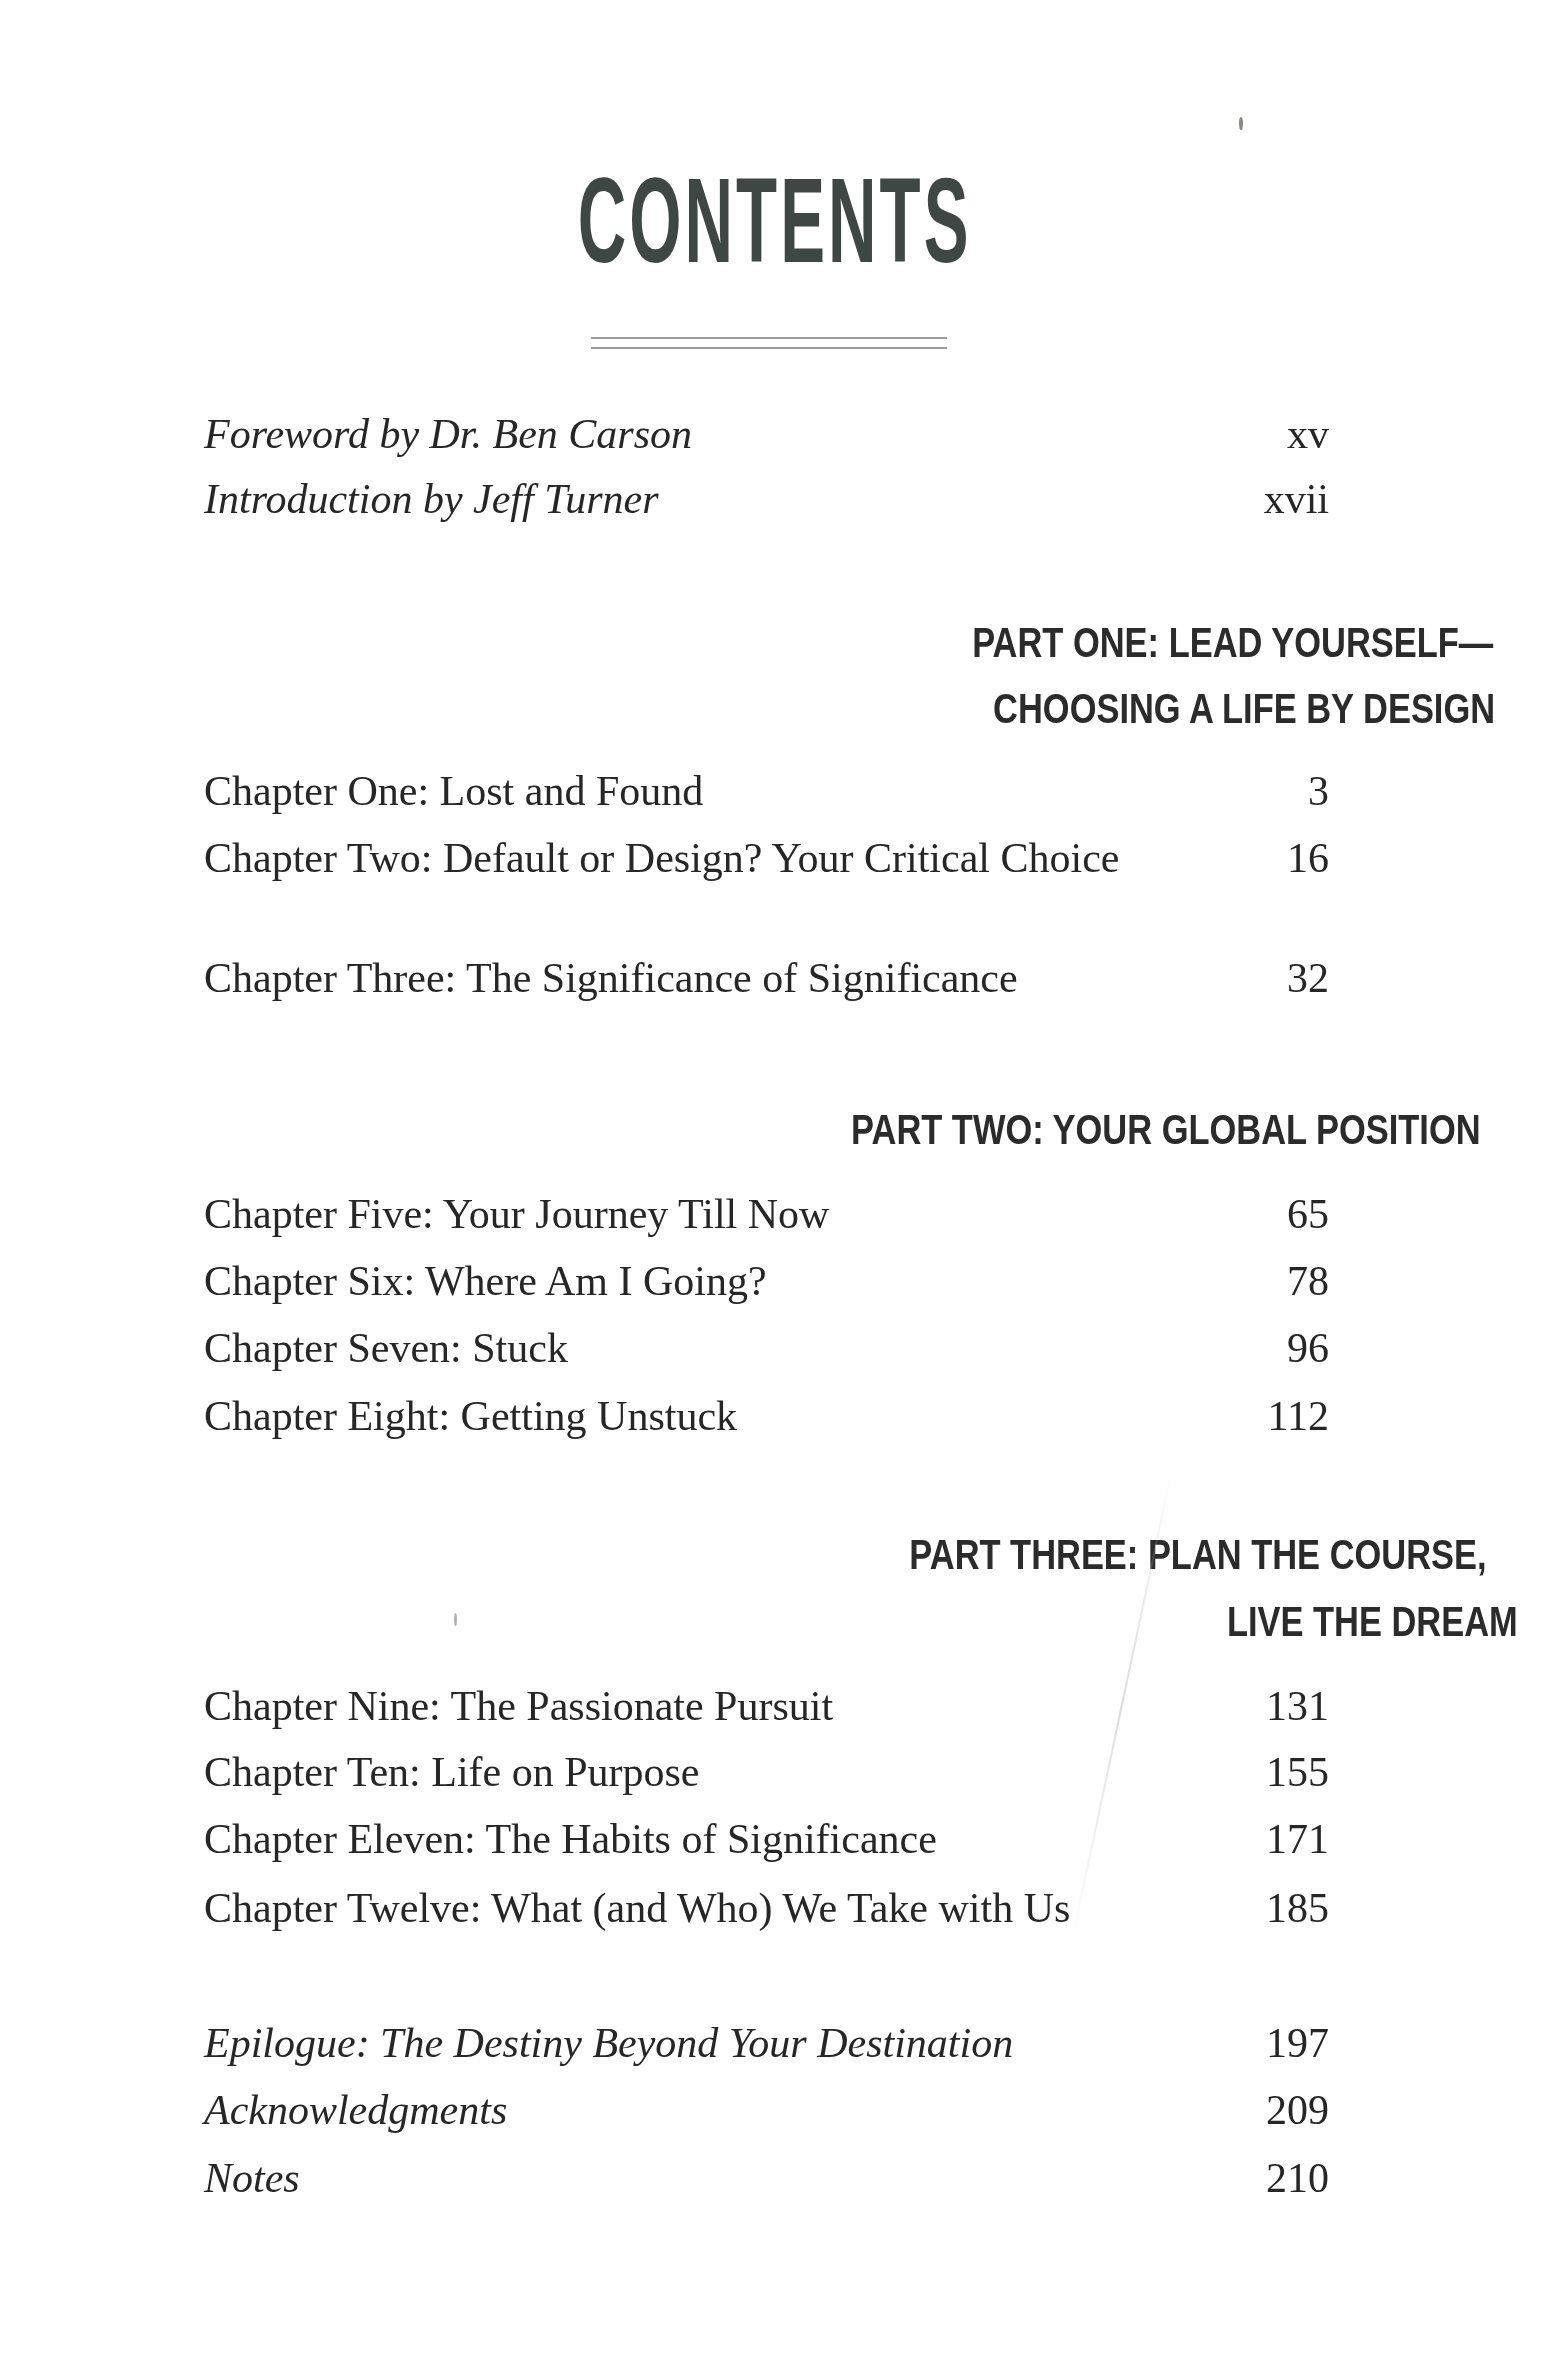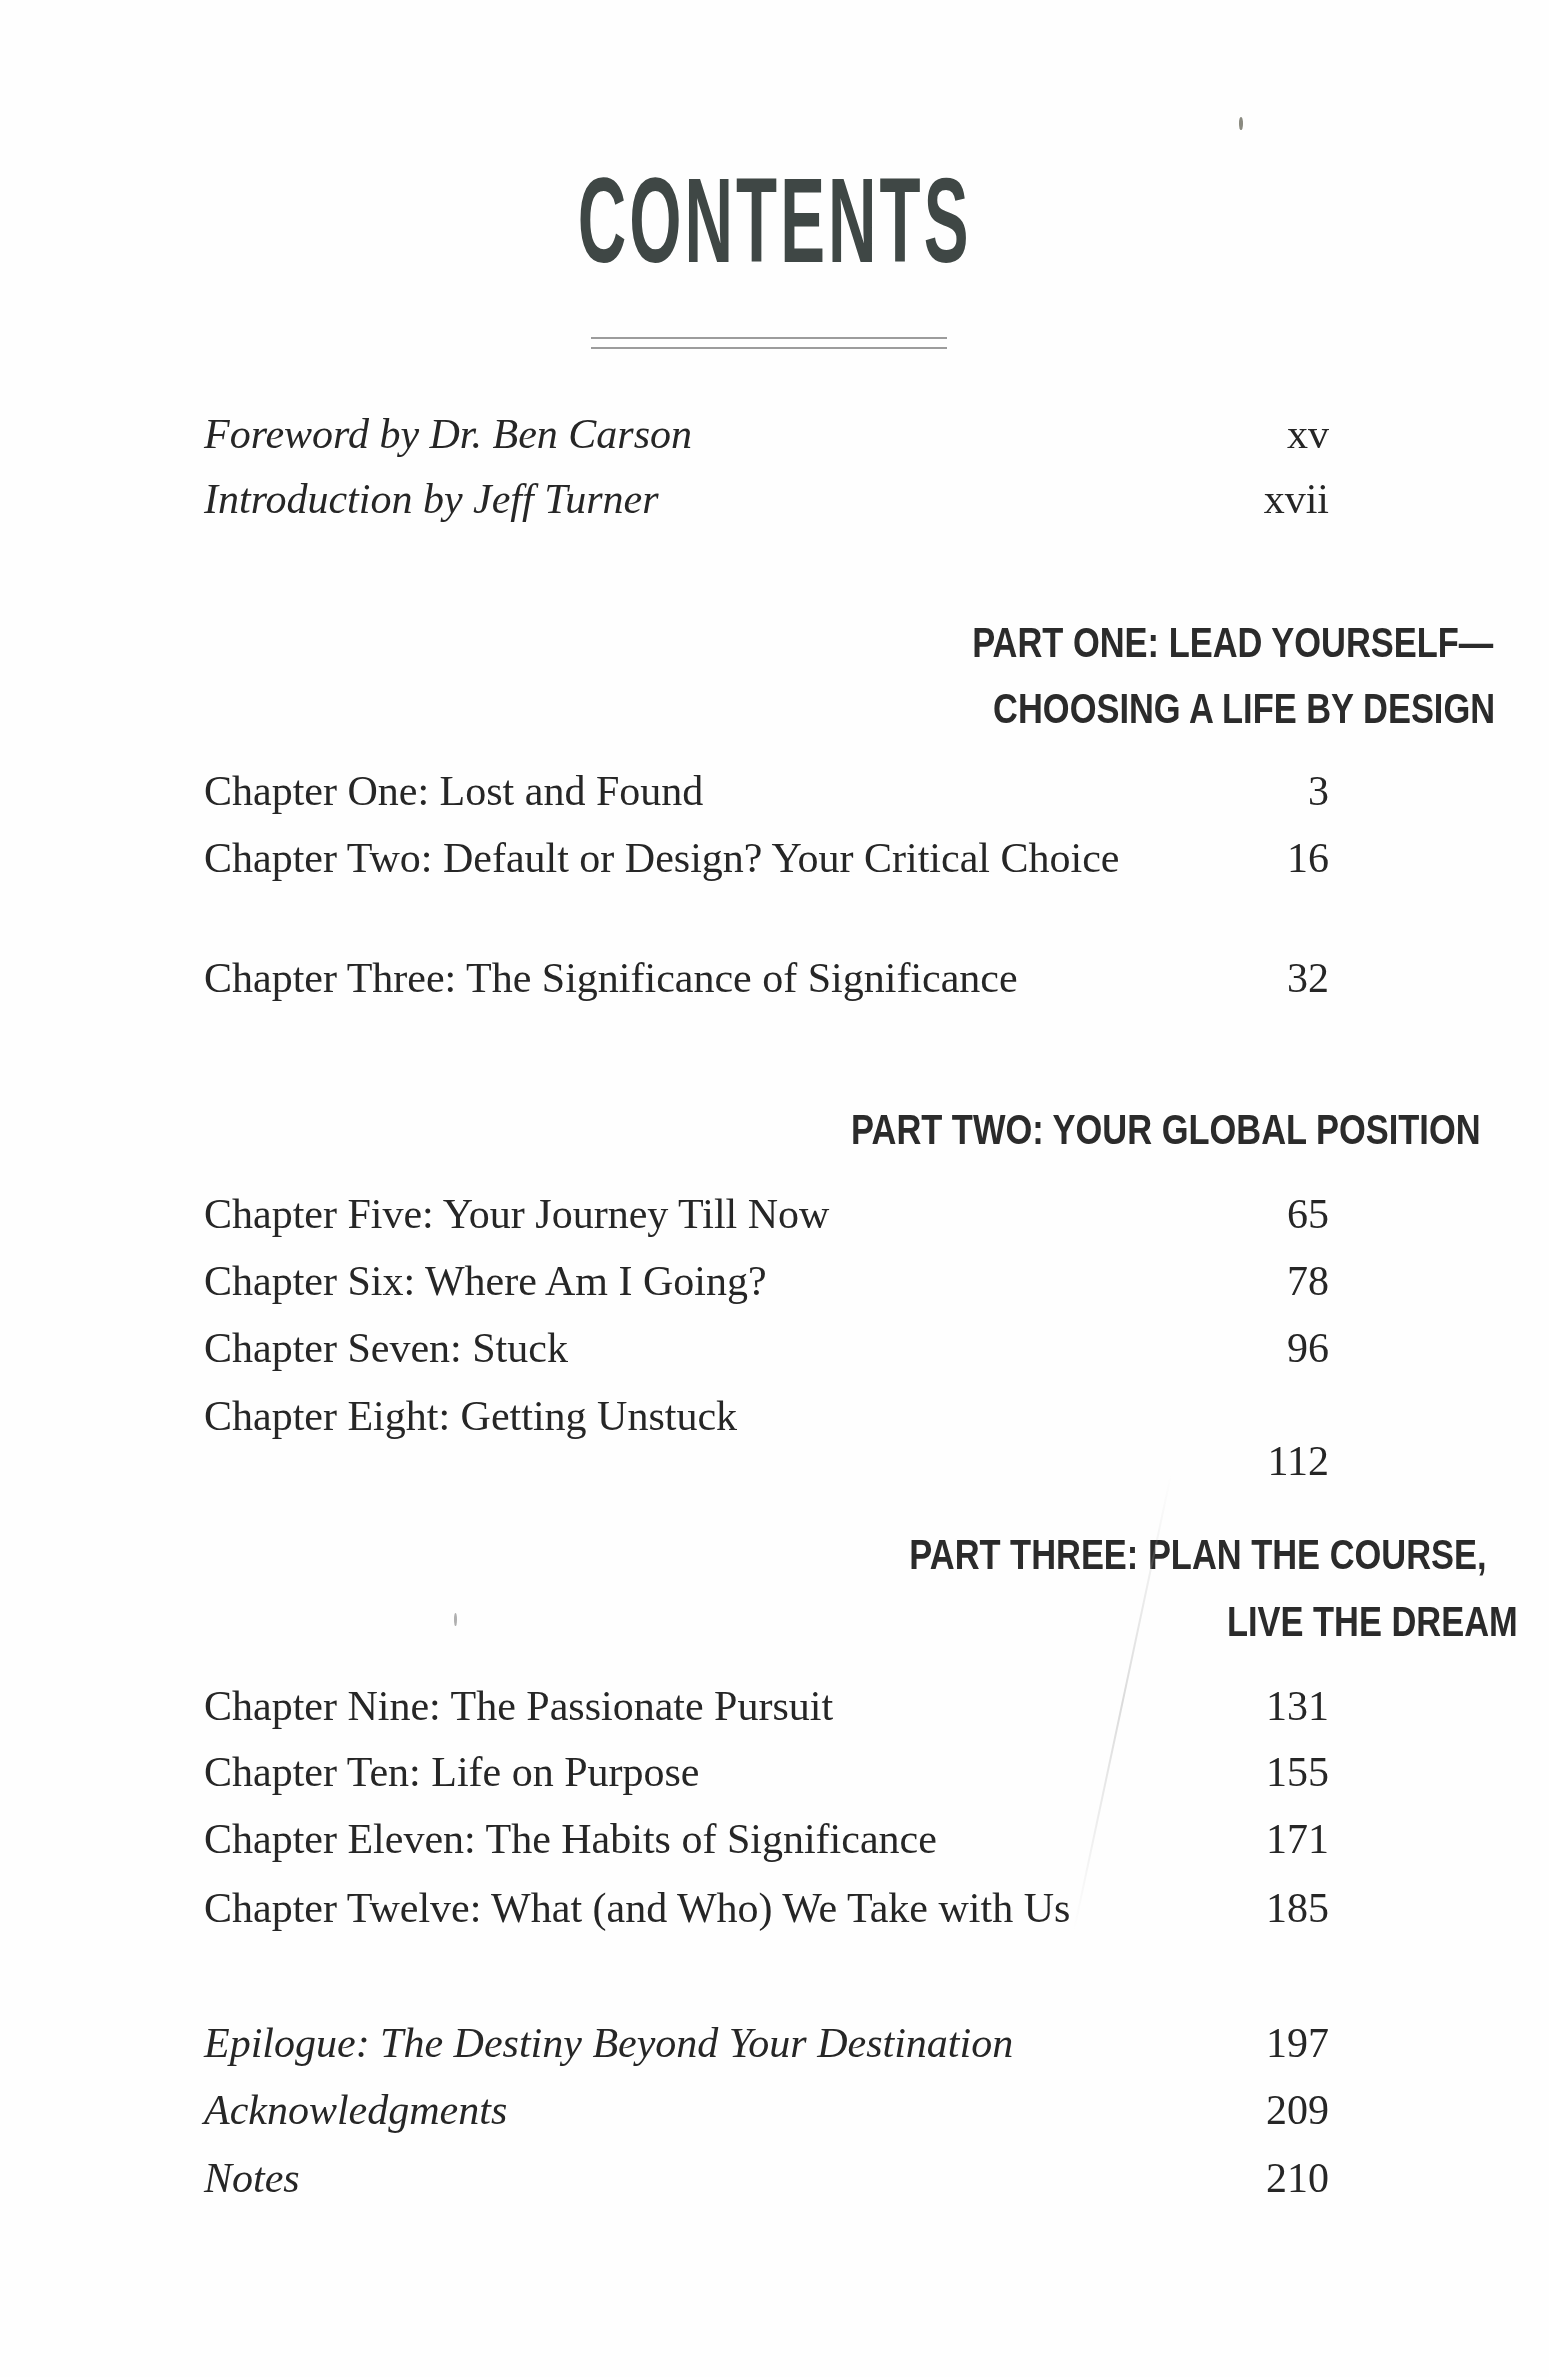--- a/index.html
+++ b/index.html
@@ -148,21 +148,21 @@
     <span class="pg">65</span>
   </div>
   <div class="row" style="top:1259px;">
     <span class="label">Chapter Six: Where Am I Going?</span>
     <span class="pg">78</span>
   </div>
   <div class="row" style="top:1326px;">
     <span class="label">Chapter Seven: Stuck</span>
     <span class="pg">96</span>
   </div>
-  <div class="row" style="top:1394px;flex-direction:column;">
+  <div class="row" style="top:1394px;">
     <span class="label">Chapter Eight: Getting Unstuck</span>
     <span class="pg">112</span>
   </div>
 
   <div class="part" style="top:1532px;">
     <span>PART THREE: PLAN THE COURSE,</span>
   </div>
   <div class="part" style="top:1599px;">
     <span>LIVE THE DREAM</span>
   </div>

